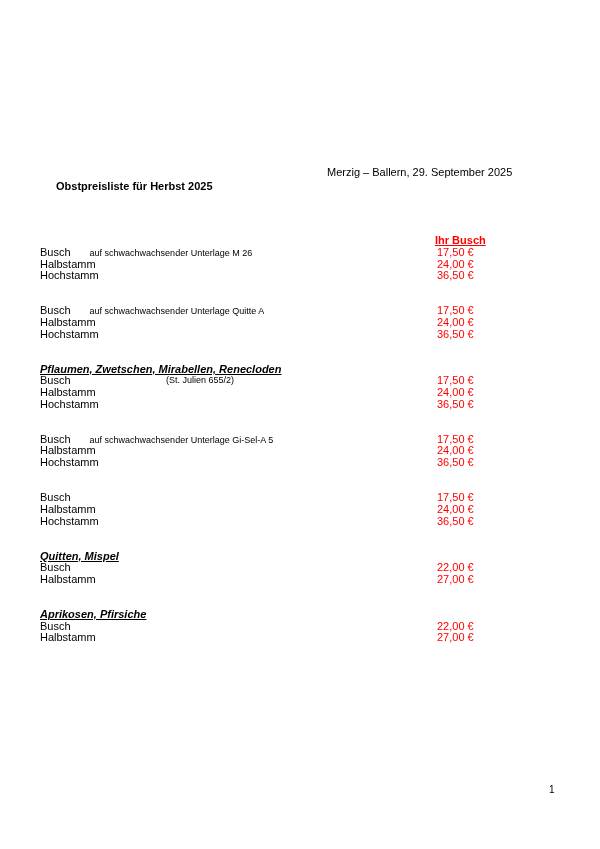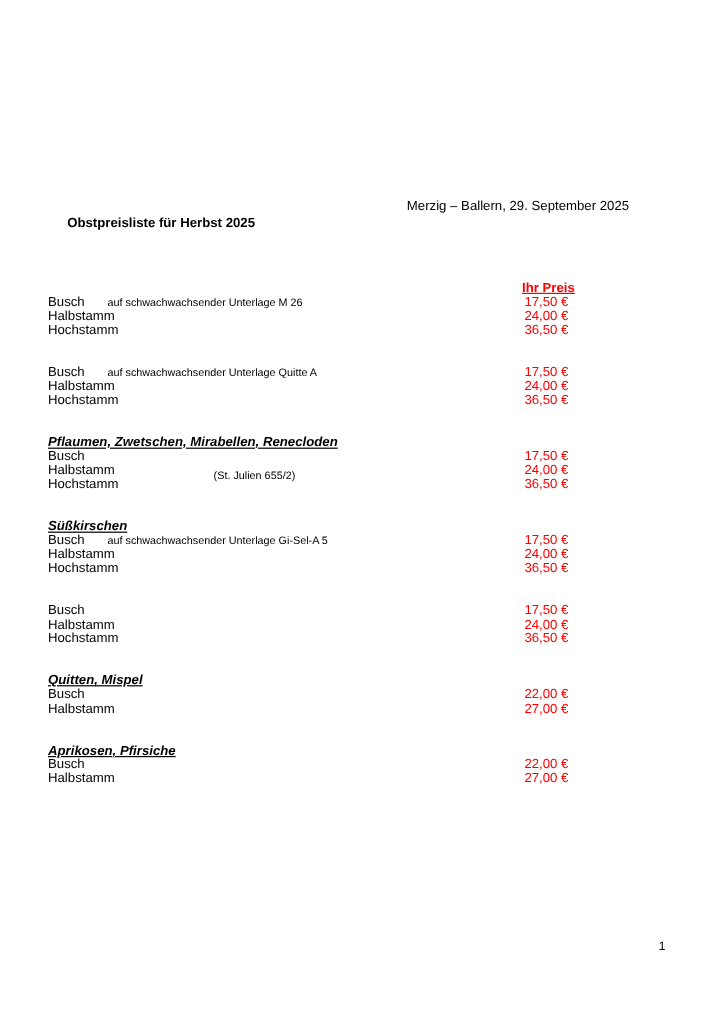--- a/index.html
+++ b/index.html
@@ -11,21 +11,20 @@
     font-family: "Liberation Sans", sans-serif;
     color: #000000;
     overflow: hidden;
   }
   .date-line {
     position: absolute;
     left: 327px;
     top: 166px;
     font-size: 11px;
     white-space: nowrap;
-    margin-left: 12px;
   }
   .doc-title {
     position: absolute;
     left: 56px;
     top: 180px;
     font-size: 11px;
     font-weight: bold;
     white-space: nowrap;
   }
   .price-col-header {
@@ -61,22 +60,22 @@
     white-space: nowrap;
   }
   .row-note {
     font-size: 9px;
     margin-left: 3px;
     padding-left: 16px;
   }
   .row-note.tab {
     position: absolute;
     left: 110px;
-    top: 16px;
-    margin-left: 12px;
+    top: 0;
+    margin-left: 0;
   }
   .row-price {
     position: absolute;
     left: 397px;
     top: 0;
     color: var(--price-red, #FF0000);
     font-size: 11px;
   }
   .page-number {
     position: absolute;
@@ -84,21 +83,21 @@
     top: 784px;
     font-size: 10px;
   }
 </style>
 </head>
 <body>
 
 <div class="page">
   <div class="date-line">Merzig – Ballern, 29. September 2025</div>
   <div class="doc-title">Obstpreisliste für Herbst 2025</div>
-  <div class="price-col-header">Ihr Preis</div>
+  <div class="price-col-header">Ihr Busch</div>
   <div class="sections">
   <div class="section">
     <div class="section-rows">
   <div class="row"><span class="row-label">Busch</span><span class="row-note">auf schwachwachsender Unterlage M 26</span><span class="row-price">17,50 €</span></div>
 
   <div class="row"><span class="row-label">Halbstamm</span><span class="row-note"></span><span class="row-price">24,00 €</span></div>
 
   <div class="row"><span class="row-label">Hochstamm</span><span class="row-note"></span><span class="row-price">36,50 €</span></div>
 </div>
   </div>
@@ -118,21 +117,20 @@
     <div class="section-rows">
   <div class="row"><span class="row-label">Busch</span><span class="row-note tab">(St. Julien 655/2)</span><span class="row-price">17,50 €</span></div>
 
   <div class="row"><span class="row-label">Halbstamm</span><span class="row-note"></span><span class="row-price">24,00 €</span></div>
 
   <div class="row"><span class="row-label">Hochstamm</span><span class="row-note"></span><span class="row-price">36,50 €</span></div>
 </div>
   </div>
 
   <div class="section">
-    <div class="section-title">Süßkirschen</div>
     <div class="section-rows">
   <div class="row"><span class="row-label">Busch</span><span class="row-note">auf schwachwachsender Unterlage Gi-Sel-A 5</span><span class="row-price">17,50 €</span></div>
 
   <div class="row"><span class="row-label">Halbstamm</span><span class="row-note"></span><span class="row-price">24,00 €</span></div>
 
   <div class="row"><span class="row-label">Hochstamm</span><span class="row-note"></span><span class="row-price">36,50 €</span></div>
 </div>
   </div>
 
   <div class="section">

